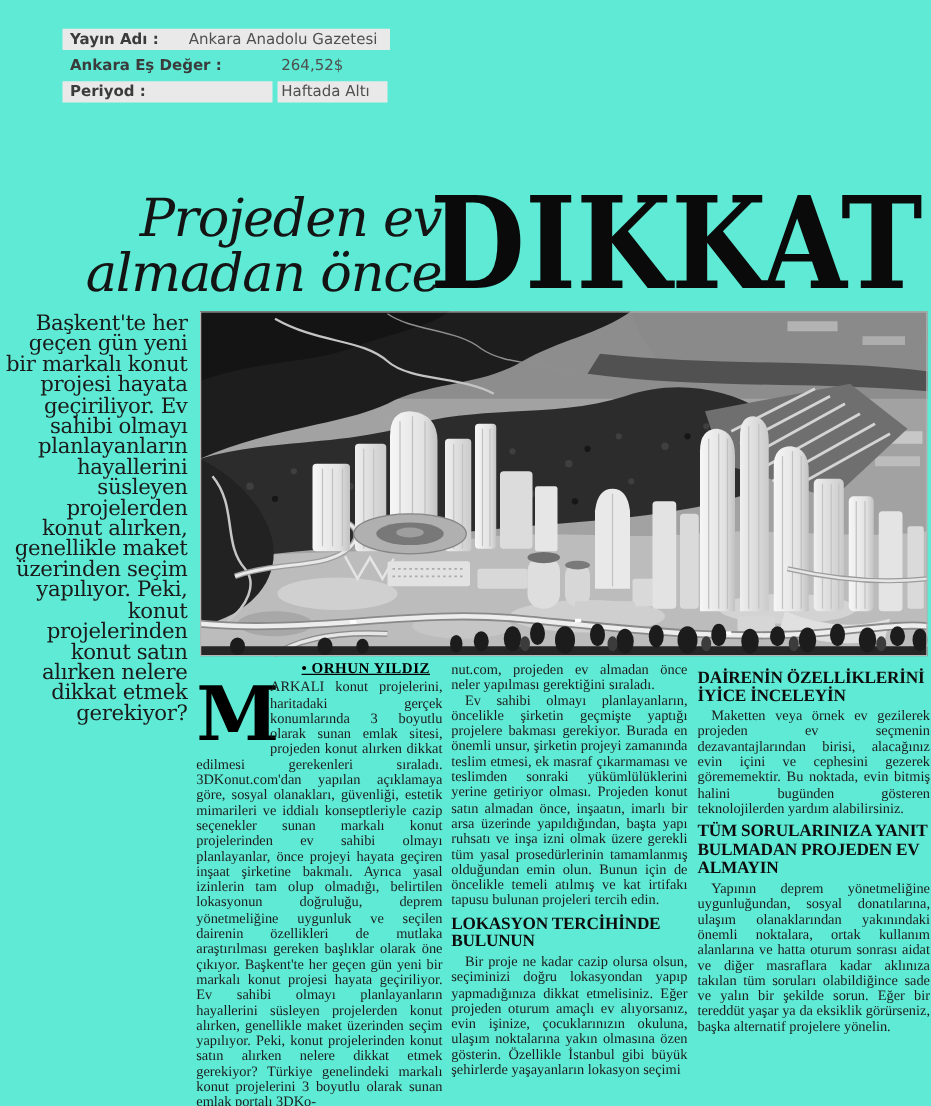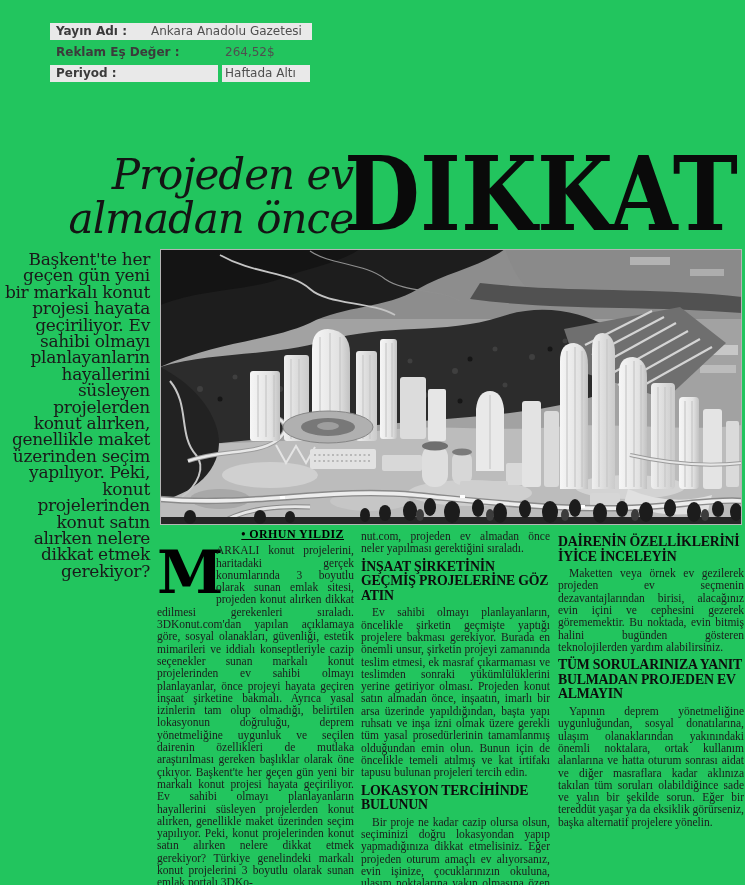--- a/index.html
+++ b/index.html
@@ -1,16 +1,16 @@
 <!DOCTYPE html>
 <html><head>
 <meta charset="utf-8">
 <style>
   html,body{margin:0;padding:0;background:#ffffff;}
-  .page{position:relative;width:745px;height:885px;background:#22c55e;overflow:hidden;
+  .page{position:relative;width:745px;height:885px;background:#5eead4;overflow:hidden;
         font-family:"Liberation Serif",serif;color:#1d1d1d;}
 
   
   .meta{position:absolute;left:50px;top:23px;width:320px;
         font-family:"DejaVu Sans","Liberation Sans",sans-serif;font-size:12px;}
   .mrow{position:relative;height:21px;}
   .mlab,.mval{position:absolute;top:0;height:17px;line-height:17px;white-space:nowrap;}
   .mlab{left:0;font-weight:bold;color:#3b3b3b;padding-left:6px;}
   .mval{color:#4f4f4f;}
   .r1 .mlab{width:84px;background:#e9e9e9;}
@@ -53,21 +53,21 @@
 <body>
 
 <div class="page">
 
   <div class="meta">
     <div class="mrow r1">
       <span class="mlab">Yayın Adı :</span>
       <span class="mval">Ankara Anadolu Gazetesi</span>
     </div>
     <div class="mrow r2">
-      <span class="mlab">Reklam Eş Değer :</span>
+      <span class="mlab">Ankara Eş Değer :</span>
       <span class="mval">264,52$</span>
     </div>
     <div class="mrow r3">
       <span class="mlab">Periyod :</span>
       <span class="mval">Haftada Altı</span>
     </div>
   </div>
 
   <div class="kicker">
     <div>Projeden ev</div>
@@ -250,21 +250,20 @@
     <rect x="0.5" y="0.5" width="581" height="275" fill="none" stroke="#b5b5b5"></rect>
   </svg>
 
   <div class="col col1">
     <div class="byline">• ORHUN YILDIZ</div>
     <p><span class="dropcap">M</span><span>ARKALI konut projelerini, haritadaki gerçek konumlarında 3 boyutlu olarak sunan emlak sitesi, projeden konut alırken dikkat edilmesi gerekenleri sıraladı. 3DKonut.com'dan yapılan açıklamaya göre, sosyal olanakları, güvenliği, estetik mimarileri ve iddialı konseptleriyle cazip seçenekler sunan markalı konut projelerinden ev sahibi olmayı planlayanlar, önce projeyi hayata geçiren inşaat şirketine bakmalı. Ayrıca yasal izinlerin tam olup olmadığı, belirtilen lokasyonun doğruluğu, deprem yönetmeliğine uygunluk ve seçilen dairenin özellikleri de mutlaka araştırılması gereken başlıklar olarak öne çıkıyor. Başkent'te her geçen gün yeni bir markalı konut projesi hayata geçiriliyor. Ev sahibi olmayı planlayanların hayallerini süsleyen projelerden konut alırken, genellikle maket üzerinden seçim yapılıyor. Peki, konut projelerinden konut satın alırken nelere dikkat etmek gerekiyor? Türkiye genelindeki markalı konut projelerini 3 boyutlu olarak sunan emlak portalı 3DKo-</span></p>
   </div>
 
   <div class="col col2">
     <p>nut.com, projeden ev almadan önce neler yapılması gerektiğini sıraladı.</p>
-    <div class="sub">İNŞAAT ŞİRKETİNİN GEÇMİŞ PROJELERİNE GÖZ ATIN</div>
     <p class="ind">Ev sahibi olmayı planlayanların, öncelikle şirketin geçmişte yaptığı projelere bakması gerekiyor. Burada en önemli unsur, şirketin projeyi zamanında teslim etmesi, ek masraf çıkarmaması ve teslimden sonraki yükümlülüklerini yerine getiriyor olması. Projeden konut satın almadan önce, inşaatın, imarlı bir arsa üzerinde yapıldığından, başta yapı ruhsatı ve inşa izni olmak üzere gerekli tüm yasal prosedürlerinin tamamlanmış olduğundan emin olun. Bunun için de öncelikle temeli atılmış ve kat irtifakı tapusu bulunan projeleri tercih edin.</p>
     <div class="sub">LOKASYON TERCİHİNDE BULUNUN</div>
     <p class="ind">Bir proje ne kadar cazip olursa olsun, seçiminizi doğru lokasyondan yapıp yapmadığınıza dikkat etmelisiniz. Eğer projeden oturum amaçlı ev alıyorsanız, evin işinize, çocuklarınızın okuluna, ulaşım noktalarına yakın olmasına özen gösterin. Özellikle İstanbul gibi büyük şehirlerde yaşayanların lokasyon seçimi</p>
   </div>
 
   <div class="col col3">
     <div class="sub">DAİRENİN ÖZELLİKLERİNİ İYİCE İNCELEYİN</div>
     <p class="ind">Maketten veya örnek ev gezilerek projeden ev seçmenin dezavantajlarından birisi, alacağınız evin içini ve cephesini gezerek görememektir. Bu noktada, evin bitmiş halini bugünden gösteren teknolojilerden yardım alabilirsiniz.</p>
     <div class="sub">TÜM SORULARINIZA YANIT BULMADAN PROJEDEN EV ALMAYIN</div>
     <p class="ind">Yapının deprem yönetmeliğine uygunluğundan, sosyal donatılarına, ulaşım olanaklarından yakınındaki önemli noktalara, ortak kullanım alanlarına ve hatta oturum sonrası aidat ve diğer masraflara kadar aklınıza takılan tüm soruları olabildiğince sade ve yalın bir şekilde sorun. Eğer bir tereddüt yaşar ya da eksiklik görürseniz, başka alternatif projelere yönelin.</p>

